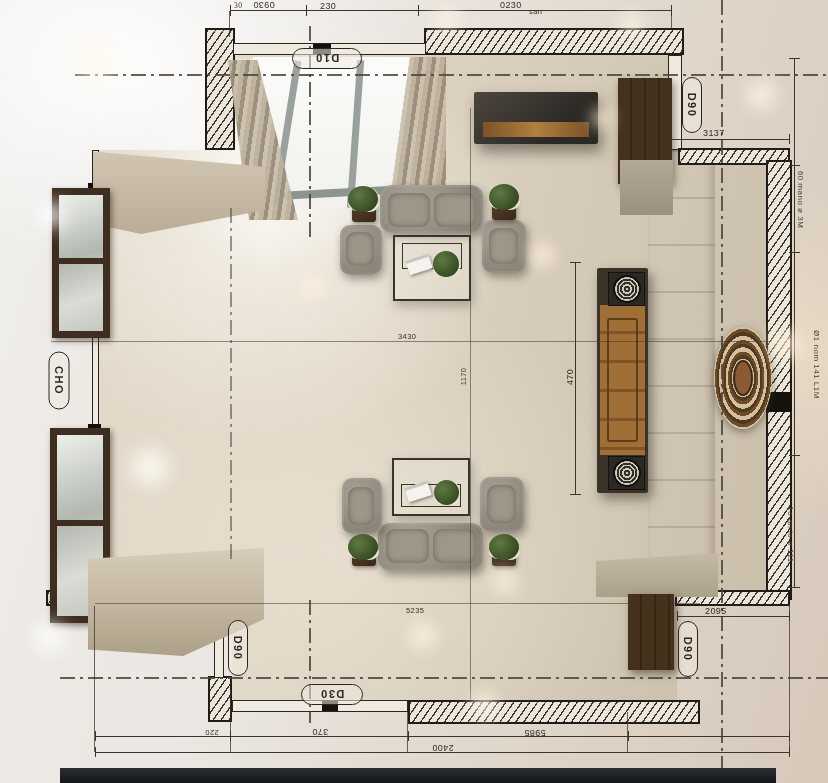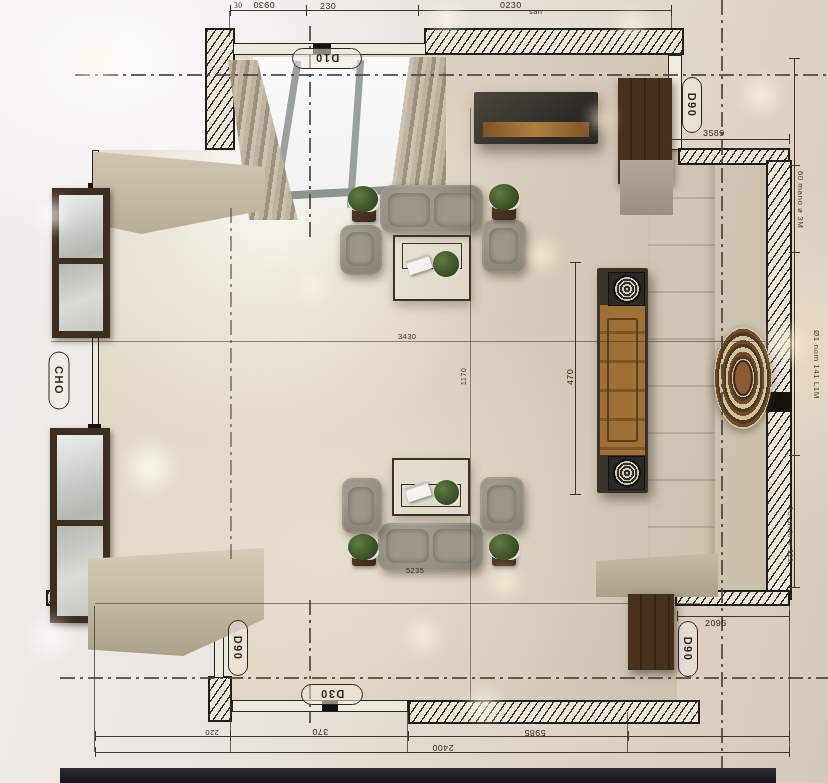--- a/index.html
+++ b/index.html
@@ -219,34 +219,34 @@
   <div class="riser" style="left:671px;top:11px;width:1px;height:17px;"></div>
   <span class="dim tiny" style="left:234px;top:1px;font-family:Liberation Serif, serif;">30</span>
   <span class="dim r180" style="left:253px;top:0;">0930</span>
   <span class="dim" style="left:320px;top:1px;">230</span>
   <span class="dim" style="left:500px;top:0;">0230</span>
   <span class="dim tiny" style="left:529px;top:7px;">san</span>
 
   <div class="dline" style="left:668px;top:139px;width:122px;height:1px;"></div>
   <div class="tick" style="left:668px;top:134px;width:1px;height:10px;"></div>
   <div class="tick" style="left:789px;top:134px;width:1px;height:10px;"></div>
-  <span class="dim" style="left:703px;top:128px;">3589</span>
+  <span class="dim" style="left:703px;top:128px;">3137</span>
 
   <div class="dline" style="left:575px;top:262px;width:1px;height:233px;"></div>
   <div class="tick" style="left:570px;top:262px;width:11px;height:1px;"></div>
   <div class="tick" style="left:570px;top:494px;width:11px;height:1px;"></div>
   <span class="dim rm90" style="left:562px;top:372px;">470</span>
   <span class="dim rm90 tiny" style="left:455px;top:372px;">1170</span>
   <span class="dim tiny" style="left:398px;top:332px;">3430</span>
-  <span class="dim tiny" style="left:406px;top:566px;">5235</span>
+  <span class="dim tiny" style="left:406px;top:606px;">5235</span>
 
   <div class="dline" style="left:677px;top:616px;width:113px;height:1px;"></div>
   <div class="tick" style="left:677px;top:611px;width:1px;height:10px;"></div>
   <div class="tick" style="left:789px;top:611px;width:1px;height:10px;"></div>
-  <span class="dim" style="left:705px;top:606px;margin-top:12px;">2095</span>
+  <span class="dim" style="left:705px;top:606px;">2095</span>
 
   <div class="dline" style="left:794px;top:58px;width:1px;height:530px;"></div>
   <div class="tick" style="left:789px;top:58px;width:11px;height:1px;"></div>
   <div class="tick" style="left:789px;top:165px;width:11px;height:1px;"></div>
   <div class="tick" style="left:789px;top:252px;width:11px;height:1px;"></div>
   <div class="tick" style="left:789px;top:455px;width:11px;height:1px;"></div>
   <div class="tick" style="left:789px;top:587px;width:11px;height:1px;"></div>
   <span class="dim r90 notes" style="left:772px;top:195px;">60 mano ø 3M</span>
   <span class="dim r90 notes" style="left:782px;top:360px;">Ø1 nom 141 L1M</span>
   <span class="dim r90 notes" style="left:762px;top:530px;">1o amio ø 111</span>

